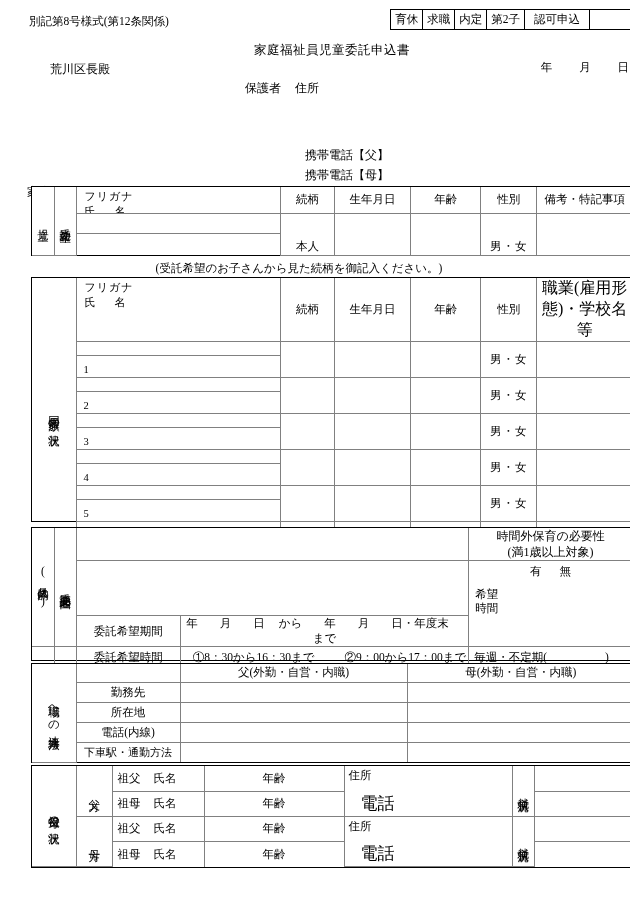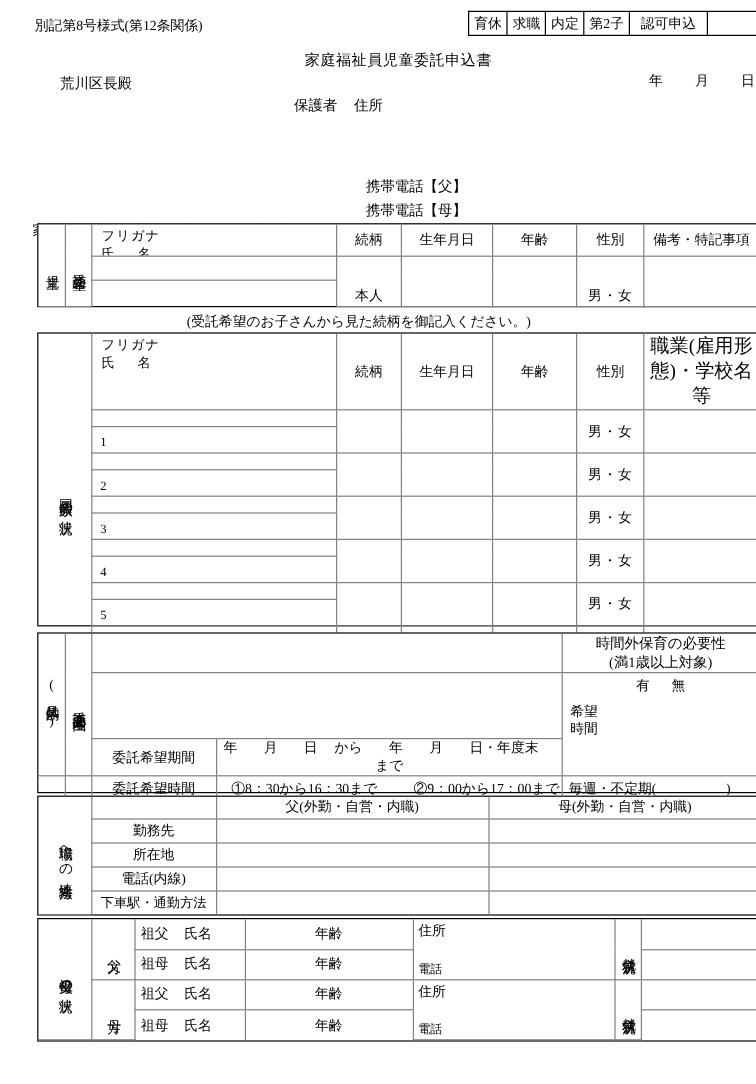--- a/index.html
+++ b/index.html
@@ -223,21 +223,21 @@
 
   .gp-addr {
     position: relative;
     text-align: left !important;
     vertical-align: top !important;
   }
   .gp-addr .a1 {
     position: absolute; left: 4px; top: 2px; font-size: 11.5px;
   }
   .gp-addr .a2 {
-    position: absolute; left: 4px; bottom: 1px; font-size: 10px;
+    position: absolute; left: 16px; bottom: 1px; font-size: 17px;
   }
   .gp-name { text-align: left !important; padding-left: 5px !important; }
   .gp-name .sp { display: inline-block; width: 13px; }
 </style>
 </head>
 <body>
 
 <div class="page">
 
   <div class="top-row">

